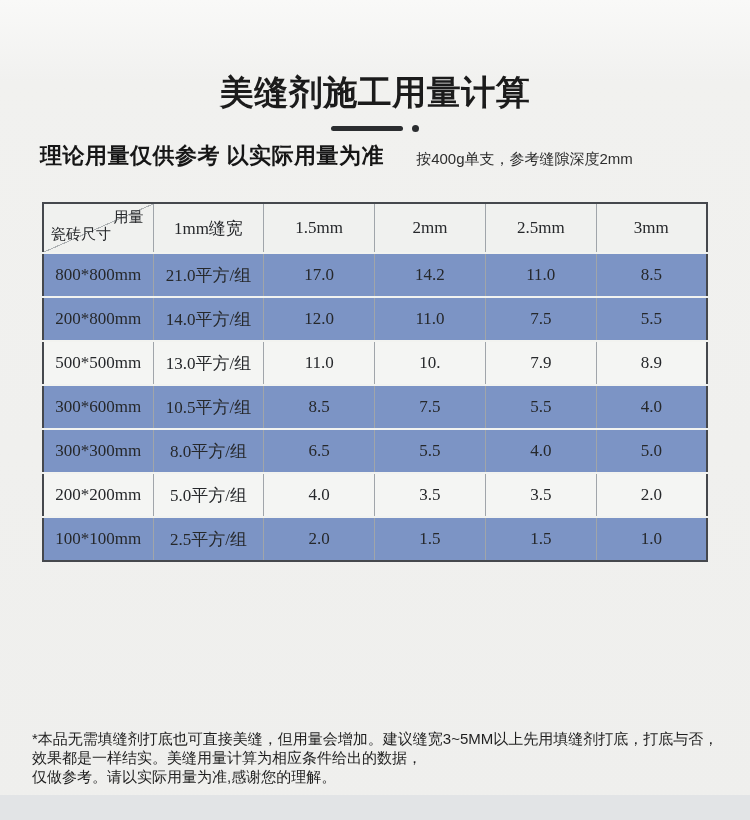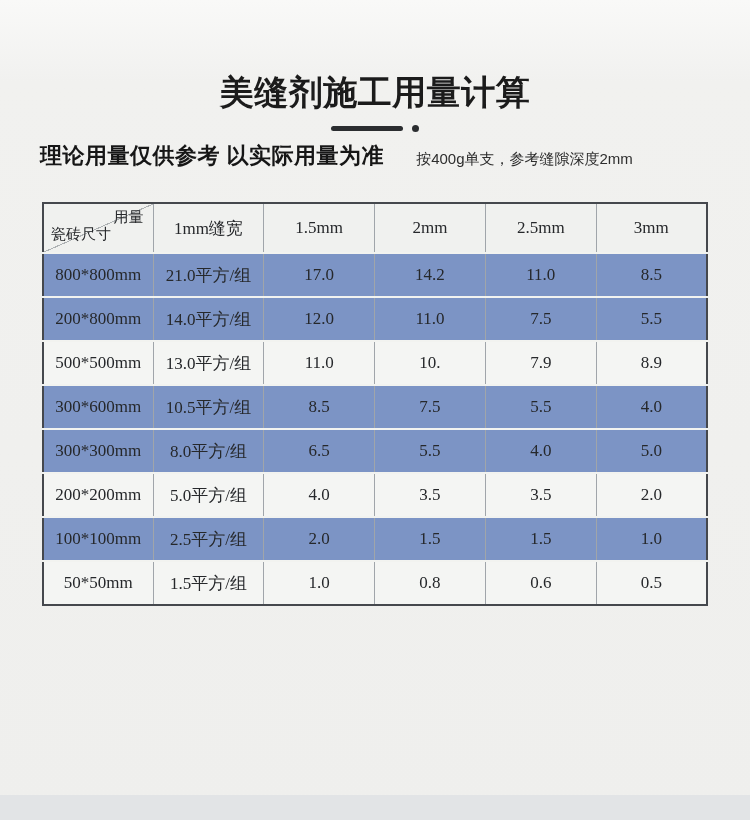--- a/index.html
+++ b/index.html
@@ -239,27 +239,24 @@
           <td>2.0</td>
         </tr>
         <tr class="hl">
           <td>100*100mm</td>
           <td>2.5平方/组</td>
           <td>2.0</td>
           <td>1.5</td>
           <td>1.5</td>
           <td>1.0</td>
         </tr>
-        <tr>
-          <td>50*50mm</td>
-          <td>1.5平方/组</td>
-          <td>1.0</td>
-          <td>0.8</td>
-          <td>0.6</td>
-          <td>0.5</td>
-        </tr>
       </tbody>
   </table>
 
+  <div class="footnote">
+    <div>*本品无需填缝剂打底也可直接美缝，但用量会增加。建议缝宽3~5MM以上先用填缝剂打底，打底与否，</div>
+    <div>效果都是一样结实。美缝用量计算为相应条件给出的数据，</div>
+    <div>仅做参考。请以实际用量为准,感谢您的理解。</div>
+  </div>
 
   <div class="bottom-band"></div>
 
 </div>
 
 </body></html>

